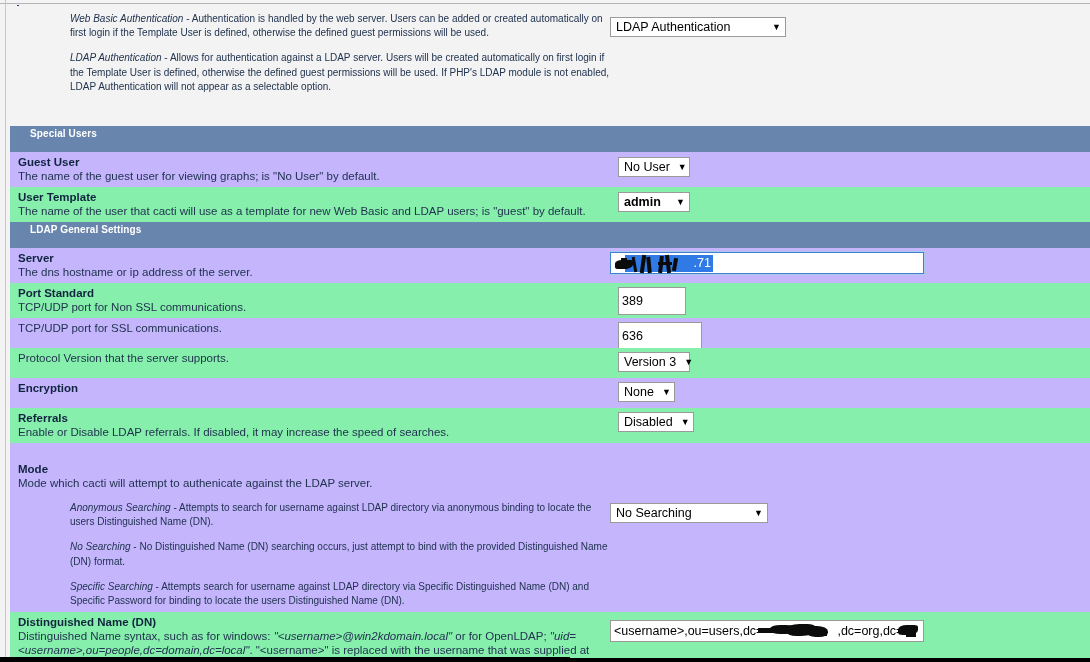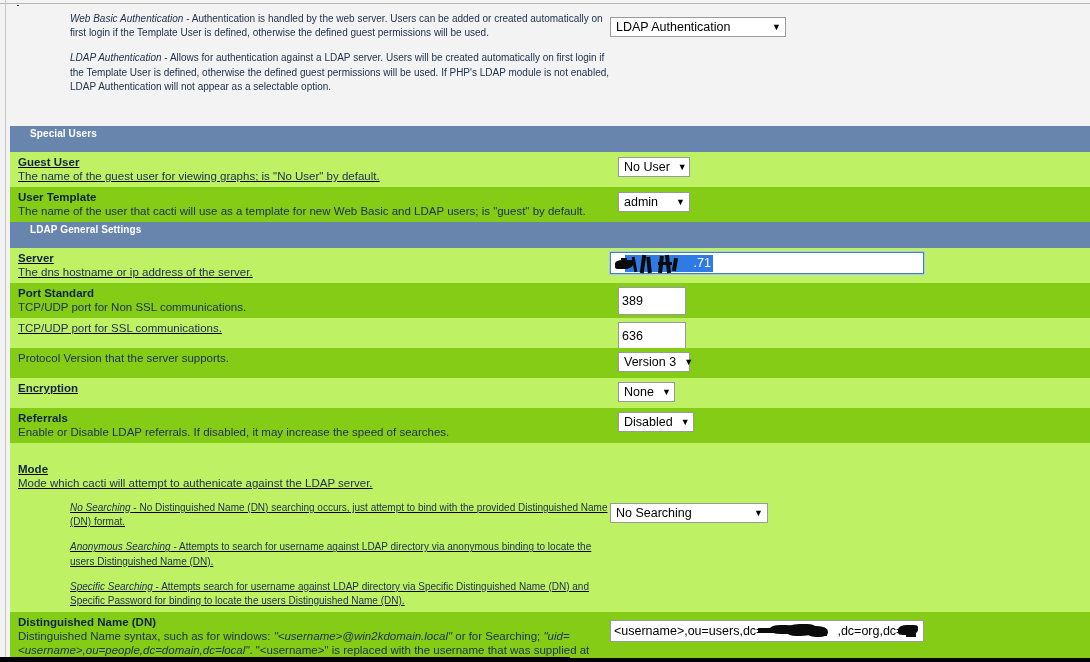--- a/index.html
+++ b/index.html
@@ -69,22 +69,22 @@
     line-height: 15px;
     padding-left: 20px;
     letter-spacing: .1px;
   }
 
   .row {
     position: relative;
     min-height: 30px;
     padding: 3px 0 4px 8px;
   }
-  .row.alt-a { background: #bef264; text-decoration: underline; }
-  .row.alt-b { background: #84cc16; }
+  .row.alt-a { background: #c4b5fd; }
+  .row.alt-b { background: #86efac; }
 
   .f-name {
     color: #10233f;
     font-size: 11.5px;
     font-weight: bold;
     line-height: 14px;
   }
   .f-desc {
     color: #21334f;
     font-size: 11.5px;
@@ -195,21 +195,21 @@
         <div class="selbox" style="width:72px;">
           <span class="cap">No User</span>
           <span class="arrow">▼</span>
         </div>
       </div>
     </div>
 
     <div class="row alt-b">
       <div class="f-name">User Template</div>
       <div class="f-desc">The name of the user that cacti will use as a template for new Web Basic and LDAP users; is "guest" by default.</div>
-      <div class="ctrl" style="left:608px; top:5px;">
+      <div class="ctrl" style="left:608px; top:5px;font-weight:bold;">
         <div class="selbox" style="width:72px;">
           <span class="cap">admin</span>
           <span class="arrow">▼</span>
         </div>
       </div>
     </div>
 
     <div class="hdr">LDAP General Settings</div>
 
     <div class="row alt-a">
@@ -235,21 +235,21 @@
       <div class="f-name">Port Standard</div>
       <div class="f-desc">TCP/UDP port for Non SSL communications.</div>
       <div class="ctrl" style="left:608px; top:4px;">
         <input class="txt" style="width: 68px;" value="389">
       </div>
     </div>
 
     <div class="row alt-a">
       <div class="f-desc">TCP/UDP port for SSL communications.</div>
       <div class="ctrl" style="left:608px; top:4px;">
-        <input class="txt" style="width: 68px;" value="636">
+        <input class="txt" style="width: 84px;" value="636">
       </div>
     </div>
 
     <div class="row alt-b">
       <div class="f-desc">Protocol Version that the server supports.</div>
       <div class="ctrl" style="left:608px; top:4px;">
         <div class="selbox" style="width:72px;">
           <span class="cap">Version 3</span>
           <span class="arrow">▼</span>
         </div>
@@ -274,35 +274,35 @@
           <span class="cap">Disabled</span>
           <span class="arrow">▼</span>
         </div>
       </div>
     </div>
 
     <div class="row alt-a" style="min-height:143px; padding-top:19px;">
       <div class="f-name">Mode</div>
       <div class="f-desc">Mode which cacti will attempt to authenicate against the LDAP server.</div>
       <div class="mode-sub" style="margin-top:11px;">
+        <p class="para"><em>Anonymous Searching</em><span> - Attempts to search for username against LDAP directory via anonymous binding to locate the users Distinguished Name (DN).</span></p>
         <p class="para"><em>No Searching</em><span> - No Distinguished Name (DN) searching occurs, just attempt to bind with the provided Distinguished Name (DN) format.</span></p>
-        <p class="para"><em>Anonymous Searching</em><span> - Attempts to search for username against LDAP directory via anonymous binding to locate the users Distinguished Name (DN).</span></p>
         <p class="para"><em>Specific Searching</em><span> - Attempts search for username against LDAP directory via Specific Distinguished Name (DN) and Specific Password for binding to locate the users Distinguished Name (DN).</span></p>
       </div>
       <div class="ctrl" style="left:600px; top:60px;">
         <div class="selbox" style="width:158px;">
           <span class="cap">No Searching</span>
           <span class="arrow">▼</span>
         </div>
       </div>
     </div>
 
     <div class="row alt-b" style="min-height:50px;">
       <div class="f-name">Distinguished Name (DN)</div>
-      <div class="f-desc"><span>Distinguished Name syntax, such as for windows: </span><em>"&lt;username&gt;@win2kdomain.local"</em><span> or for Searching; </span><em>"uid=&lt;username&gt;,ou=people,dc=domain,dc=local"</em><span>. "&lt;username&gt;" is replaced with the username that was supplied at the login prompt. This is only used when in "No Searching" mode.</span></div>
+      <div class="f-desc"><span>Distinguished Name syntax, such as for windows: </span><em>"&lt;username&gt;@win2kdomain.local"</em><span> or for OpenLDAP; </span><em>"uid=&lt;username&gt;,ou=people,dc=domain,dc=local"</em><span>. "&lt;username&gt;" is replaced with the username that was supplied at the login prompt. This is only used when in "No Searching" mode.</span></div>
       <div class="ctrl" style="left:600px; top:8px;">
         <div class="dn-wrap">
           <div class="dn-input"><span>&lt;username&gt;,ou=users,dc=</span><span style="display:inline-block;width:74px;"></span><span>,dc=org,dc=</span><span style="display:inline-block;width:18px;"></span></div>
           <span class="dn-redact" style="left:148px; top:8px;  width:30px; height:5px;"></span>
           <span class="dn-redact" style="left:160px; top:5px;  width:26px; height:9px;  border-radius:40%;"></span>
           <span class="dn-redact" style="left:176px; top:4px;  width:30px; height:12px; border-radius:45% 30% 50% 35%;"></span>
           <span class="dn-redact" style="left:196px; top:6px;  width:22px; height:11px; border-radius:35% 50% 40% 45%;"></span>
           <span class="dn-redact" style="left:208px; top:10px; width:9px;  height:6px;"></span>
           <span class="dn-redact" style="left:288px; top:5px;  width:20px; height:10px; border-radius:45% 20% 50% 25%;"></span>
           <span class="dn-redact" style="left:296px; top:9px;  width:10px; height:8px;"></span>

